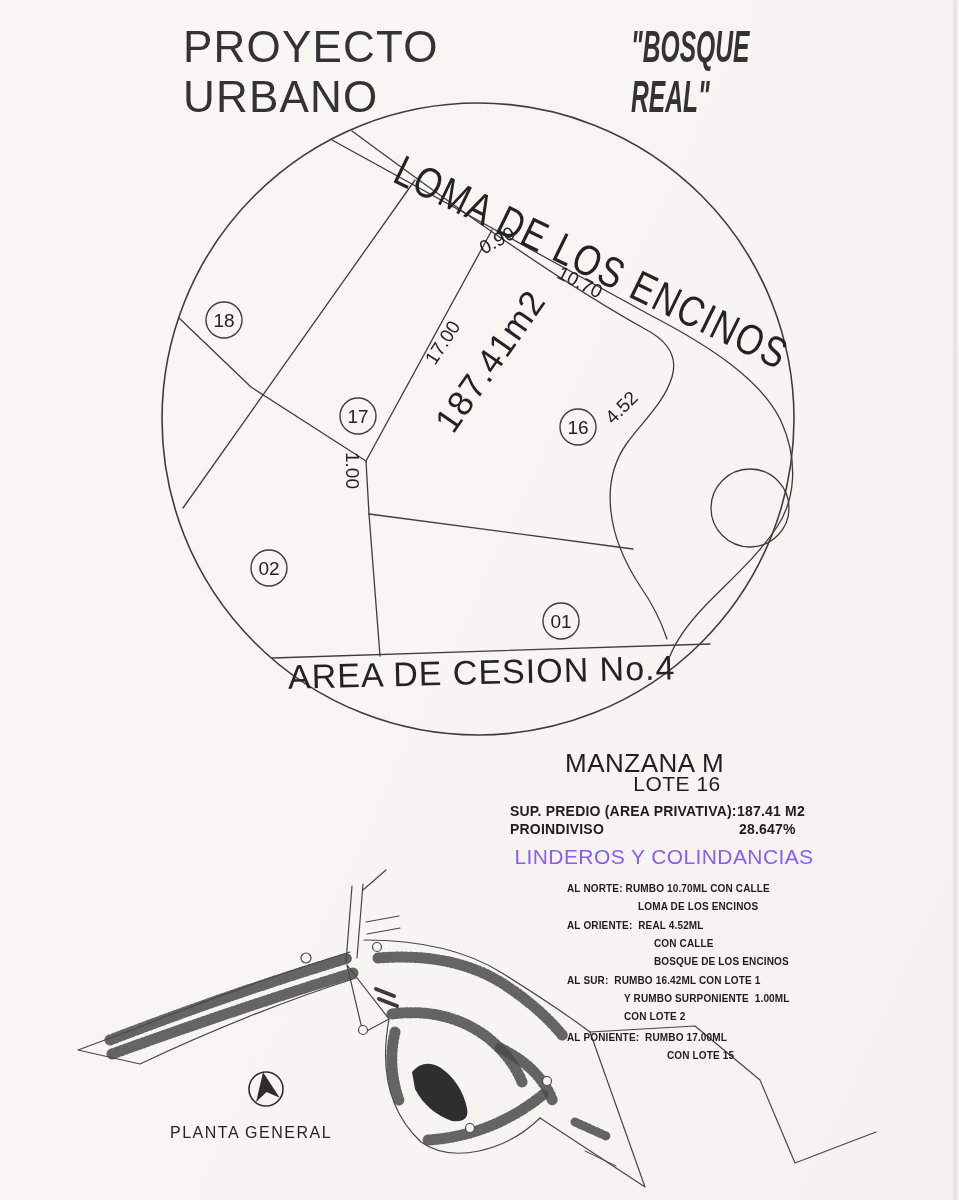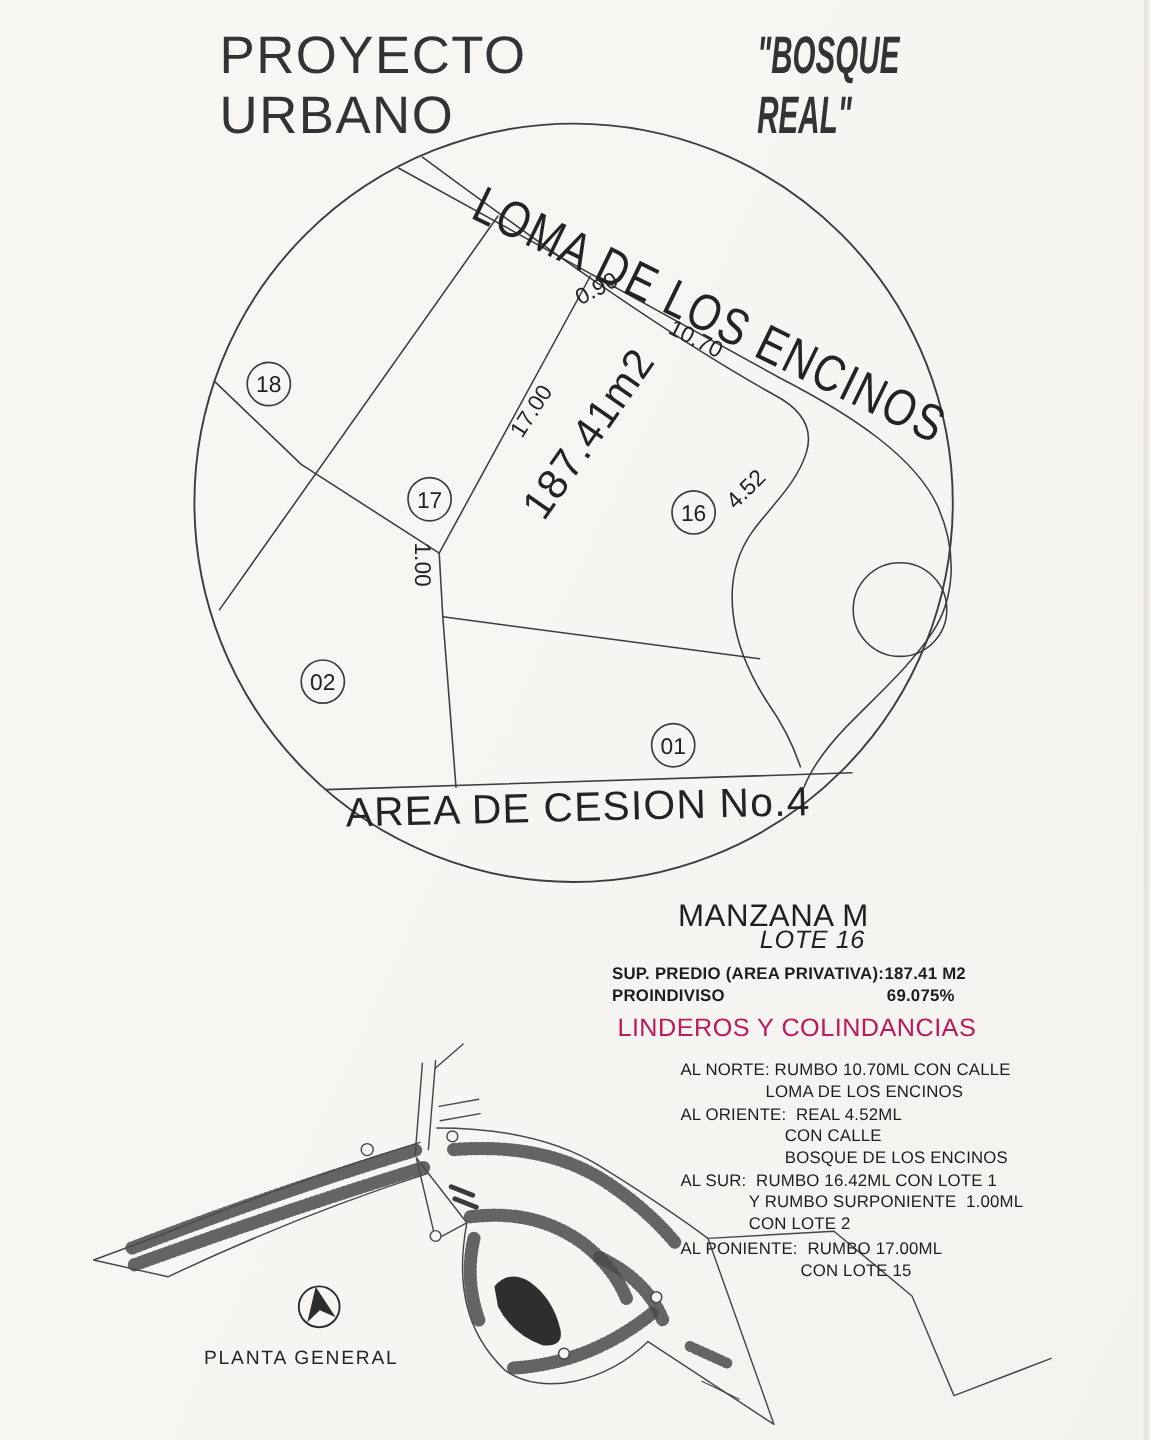--- a/index.html
+++ b/index.html
@@ -8,24 +8,24 @@
     background:linear-gradient(115deg,#f8f7f4 0%,#f6f5f1 55%,#f3f2ee 100%);
     font-family:"Liberation Sans", sans-serif;
     color:#272727;
   }
   .abs{position:absolute;white-space:pre;}
   .page-title{position:absolute;left:154px;top:22px;display:flex;align-items:flex-start;margin-left:29px;}
   .title-main{font-size:44px;letter-spacing:1.2px;color:#333;}
   .title-quoted{font-size:44px;font-style:italic;font-weight:700;color:#333;
     margin-left:30px;transform:scaleX(.56);transform-origin:left center;letter-spacing:0;}
   .blk-title{font-size:26px;letter-spacing:.5px;text-align:left;color:#1f1f1f;}
-  .lot-title{font-size:21px;letter-spacing:.5px;text-align:center;color:#1f1f1f;font-style:italic;}
+  .lot-title{font-size:21px;letter-spacing:.5px;text-align:center;color:#1f1f1f;}
   .kv{font-size:14px;letter-spacing:.2px;color:#1d1d1d;font-weight:bold;}
-  .linderos{font-size:21px;letter-spacing:.4px;text-align:center;color:#be185d;}
-  .bl{font-size:14px;letter-spacing:.15px;color:#1d1d1d;}
+  .linderos{font-size:21px;letter-spacing:.4px;text-align:center;color:#8b5cf6;}
+  .bl{font-size:10px;letter-spacing:.15px;color:#1d1d1d;font-weight:bold;}
   .siteplan-label{font-size:16px;letter-spacing:1.5px;color:#252525;}
   svg text{fill:#232323;stroke:none;font-family:"Liberation Sans", sans-serif;}
   .scan-edge{position:absolute;right:2px;top:0;width:4px;height:1200px;background:#dedcd7;opacity:.65;}
 </style>
 </head>
 <body>
 
 <div class="page-title">
   <span class="title-main">PROYECTO URBANO</span>
   <span class="title-quoted">"BOSQUE REAL"</span>
@@ -114,21 +114,21 @@
     <path d="M 266,1072 L 278,1100 L 266,1092 L 254,1100 Z" transform="rotate(-10 266 1089)" fill="#2d2d2d"></path>
   </g>
 </svg>
 
 <div class="abs blk-title" style="left:565px;top:748px;width:240px">MANZANA M</div>
 <div class="abs lot-title" style="left:565px;top:772px;width:224px">LOTE 16</div>
 
 <div class="abs kv" style="left:510px;top:803px">SUP. PREDIO (AREA PRIVATIVA):</div>
 <div class="abs kv" style="left:737px;top:803px">187.41 M2</div>
 <div class="abs kv" style="left:510px;top:821px">PROINDIVISO</div>
-<div class="abs kv" style="left:739px;top:821px">69.075%</div>
+<div class="abs kv" style="left:739px;top:821px">28.647%</div>
 
 <div class="abs linderos" style="left:514px;top:845px;width:300px">LINDEROS Y COLINDANCIAS</div>
 
 <div class="abs bl" style="left:567px;top:883px">AL NORTE: RUMBO 10.70ML CON CALLE</div>
 <div class="abs bl" style="left:638px;top:901px">LOMA DE LOS ENCINOS</div>
 <div class="abs bl" style="left:567px;top:920px">AL ORIENTE:  REAL 4.52ML</div>
 <div class="abs bl" style="left:654px;top:938px">CON CALLE</div>
 <div class="abs bl" style="left:654px;top:956px">BOSQUE DE LOS ENCINOS</div>
 <div class="abs bl" style="left:567px;top:975px">AL SUR:  RUMBO 16.42ML CON LOTE 1</div>
 <div class="abs bl" style="left:624px;top:993px">Y RUMBO SURPONIENTE  1.00ML</div>

